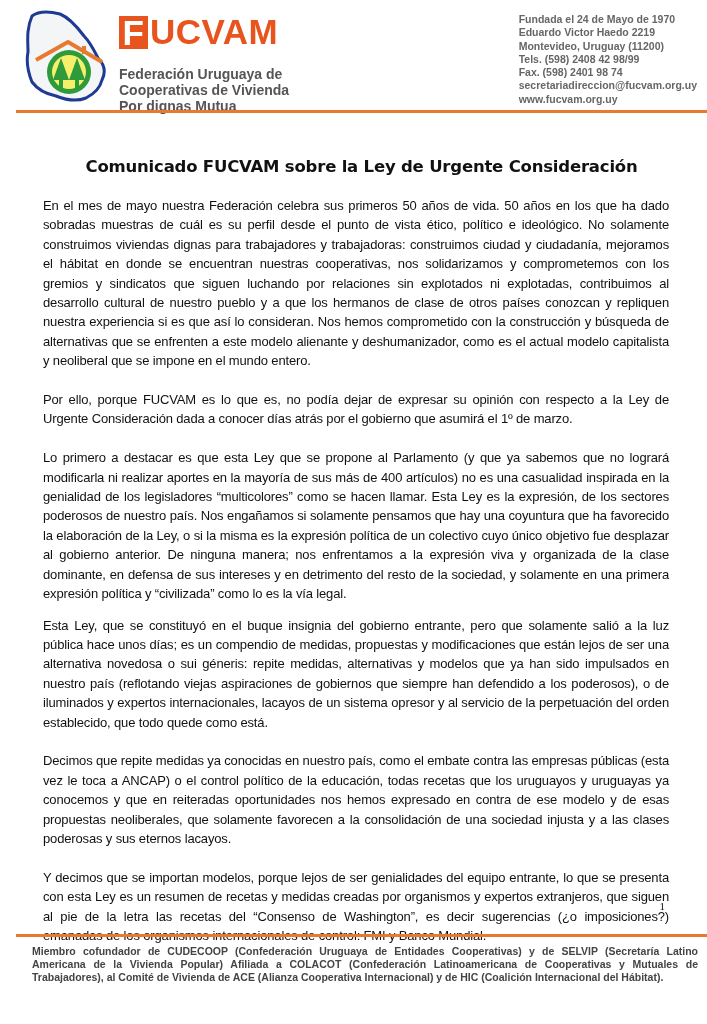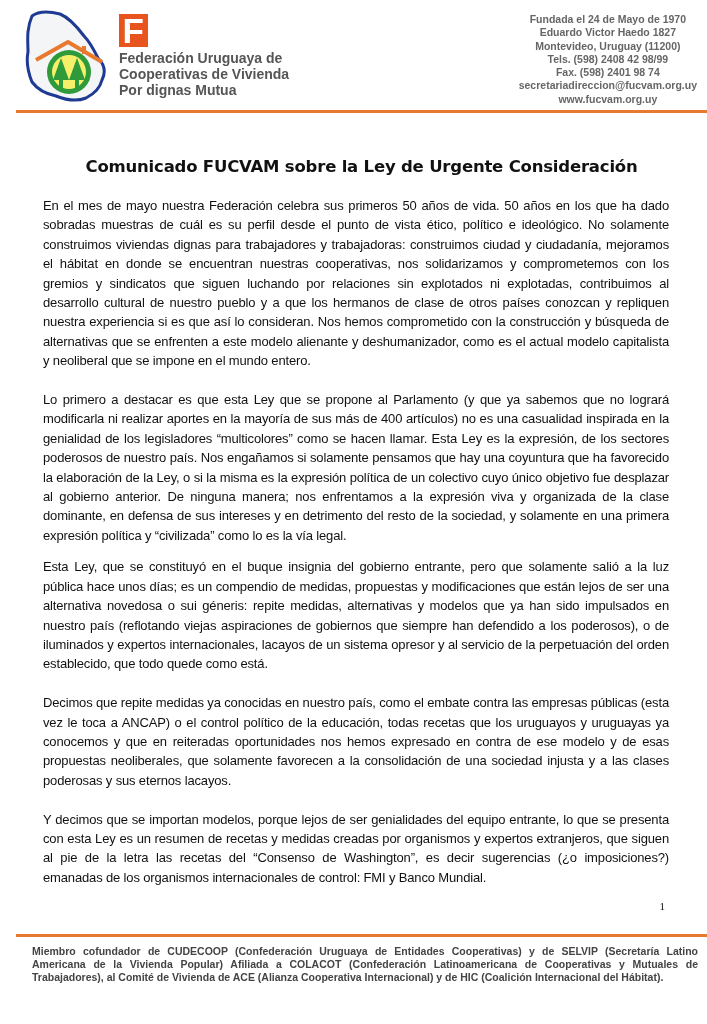--- a/index.html
+++ b/index.html
@@ -4,22 +4,22 @@
   <style>
     html, body { margin: 0; padding: 0; }
     body {
       width: 707px; height: 1024px; background: #ffffff; position: relative; overflow: hidden;
       font-family: "Liberation Sans", sans-serif; color: #111;
     }
     .logo { position: absolute; left: 22px; top: 8px; width: 88px; height: 98px; }
     .brand { position: absolute; left: 119px; top: 14px; }
     .brand-name { display: flex; align-items: center; font-family: "Liberation Sans", sans-serif; font-weight: bold; font-size: 35px; line-height: 36px; color: #e8541e; letter-spacing: 0.5px; }
     .brand-name .f-box { display: inline-block; background: #e8541e; color: #fff; width: 29px; height: 33px; text-align: center; line-height: 34px; margin-right: 2px; }
-    .brand-sub { margin-top: 3px; font-size: 14px; line-height: 16px; font-weight: bold; color: #555; }
-    .contact { position: absolute; right: 10px; top: 13px; text-align: center; font-weight: bold; font-size: 10.5px; line-height: 13.3px; color: #666; }
+    .brand-sub { margin-top: 16px; font-size: 14px; line-height: 16px; font-weight: bold; color: #555; }
+    .contact { position: absolute; right: 10px; top: 13px; text-align: left; font-weight: bold; font-size: 10.5px; line-height: 13.3px; color: #666; }
     .hr-top { position: absolute; left: 16px; right: 0; top: 110px; height: 3px; background: #e87a30; }
     .title { position: absolute; left: 8px; width: 707px; top: 157px; text-align: center; font-family: "DejaVu Sans", sans-serif; font-weight: bold; font-size: 16.5px; color: #111; letter-spacing: -0.2px; }
     .body-text { position: absolute; left: 43px; width: 626px; top: 196px; font-family: "Liberation Sans", sans-serif; font-size: 13px; line-height: 19.4px; text-align: justify; color: #111; letter-spacing: -0.15px; }
     .body-text p { margin: 0 0 19.4px 0; }
     .body-text p.tight { margin-bottom: 12px; }
     .page-num { position: absolute; right: 42px; top: 900px; font-family: "Liberation Serif", serif; font-size: 11px; color: #111; }
     .hr-bottom { position: absolute; left: 16px; right: 0; top: 934px; height: 3px; background: #e87a30; }
     .footer { position: absolute; left: 32px; width: 666px; top: 945px; font-family: "Liberation Sans", sans-serif; font-weight: bold; font-size: 10.5px; line-height: 13.2px; color: #444; text-align: justify; }
   </style>
 </head>
@@ -35,44 +35,46 @@
     <polygon points="39,50 31,72 47,72" fill="#2e9a3a"></polygon>
     <polygon points="55,50 47,72 63,72" fill="#2e9a3a"></polygon>
     <rect x="37" y="72" width="4" height="9" fill="#2e9a3a"></rect>
     <rect x="53" y="72" width="4" height="9" fill="#2e9a3a"></rect>
   </svg>
 </div>
 
 <div class="brand">
   <div class="brand-name">
     <span class="f-box">F</span>
+      <span>UCVAM</span>
   </div>
   <div class="brand-sub">
     <div>Federación Uruguaya de</div>
     <div>Cooperativas de Vivienda</div>
     <div>Por dignas Mutua</div>
   </div>
 </div>
 
 <div class="contact">
   <div>Fundada el 24 de Mayo de 1970</div>
-  <div>Eduardo Victor Haedo 1827</div>
+  <div>Eduardo Victor Haedo 2219</div>
   <div>Montevideo, Uruguay (11200)</div>
   <div>Tels. (598) 2408 42 98/99</div>
   <div>Fax. (598) 2401 98 74</div>
   <div>secretariadireccion@fucvam.org.uy</div>
   <div>www.fucvam.org.uy</div>
 </div>
 
 <div class="hr-top"></div>
 
 <div class="title">Comunicado FUCVAM sobre la Ley de Urgente Consideración</div>
 
 <div class="body-text">
   <p>En el mes de mayo nuestra Federación celebra sus primeros 50 años de vida. 50 años en los que ha dado sobradas muestras de cuál es su perfil desde el punto de vista ético, político e ideológico. No solamente construimos viviendas dignas para trabajadores y trabajadoras: construimos ciudad y ciudadanía, mejoramos el hábitat en donde se encuentran nuestras cooperativas, nos solidarizamos y comprometemos con los gremios y sindicatos que siguen luchando por relaciones sin explotados ni explotadas, contribuimos al desarrollo cultural de nuestro pueblo y a que los hermanos de clase de otros países conozcan y repliquen nuestra experiencia si es que así lo consideran. Nos hemos comprometido con la construcción y búsqueda de alternativas que se enfrenten a este modelo alienante y deshumanizador, como es el actual modelo capitalista y neoliberal que se impone en el mundo entero.</p>
+  <p>Por ello, porque FUCVAM es lo que es, no podía dejar de expresar su opinión con respecto a la Ley de Urgente Consideración dada a conocer días atrás por el gobierno que asumirá el 1º de marzo.</p>
   <p class="tight">Lo primero a destacar es que esta Ley que se propone al Parlamento (y que ya sabemos que no logrará modificarla ni realizar aportes en la mayoría de sus más de 400 artículos) no es una casualidad inspirada en la genialidad de los legisladores “multicolores” como se hacen llamar. Esta Ley es la expresión, de los sectores poderosos de nuestro país. Nos engañamos si solamente pensamos que hay una coyuntura que ha favorecido la elaboración de la Ley, o si la misma es la expresión política de un colectivo cuyo único objetivo fue desplazar al gobierno anterior. De ninguna manera; nos enfrentamos a la expresión viva y organizada de la clase dominante, en defensa de sus intereses y en detrimento del resto de la sociedad, y solamente en una primera expresión política y “civilizada” como lo es la vía legal.</p>
   <p>Esta Ley, que se constituyó en el buque insignia del gobierno entrante, pero que solamente salió a la luz pública hace unos días; es un compendio de medidas, propuestas y modificaciones que están lejos de ser una alternativa novedosa o sui géneris: repite medidas, alternativas y modelos que ya han sido impulsados en nuestro país (reflotando viejas aspiraciones de gobiernos que siempre han defendido a los poderosos), o de iluminados y expertos internacionales, lacayos de un sistema opresor y al servicio de la perpetuación del orden establecido, que todo quede como está.</p>
   <p>Decimos que repite medidas ya conocidas en nuestro país, como el embate contra las empresas públicas (esta vez le toca a ANCAP) o el control político de la educación, todas recetas que los uruguayos y uruguayas ya conocemos y que en reiteradas oportunidades nos hemos expresado en contra de ese modelo y de esas propuestas neoliberales, que solamente favorecen a la consolidación de una sociedad injusta y a las clases poderosas y sus eternos lacayos.</p>
   <p>Y decimos que se importan modelos, porque lejos de ser genialidades del equipo entrante, lo que se presenta con esta Ley es un resumen de recetas y medidas creadas por organismos y expertos extranjeros, que siguen al pie de la letra las recetas del “Consenso de Washington”, es decir sugerencias (¿o imposiciones?) emanadas de los organismos internacionales de control: FMI y Banco Mundial.</p>
 </div>
 
 <div class="page-num">1</div>
 
 <div class="hr-bottom"></div>
 

